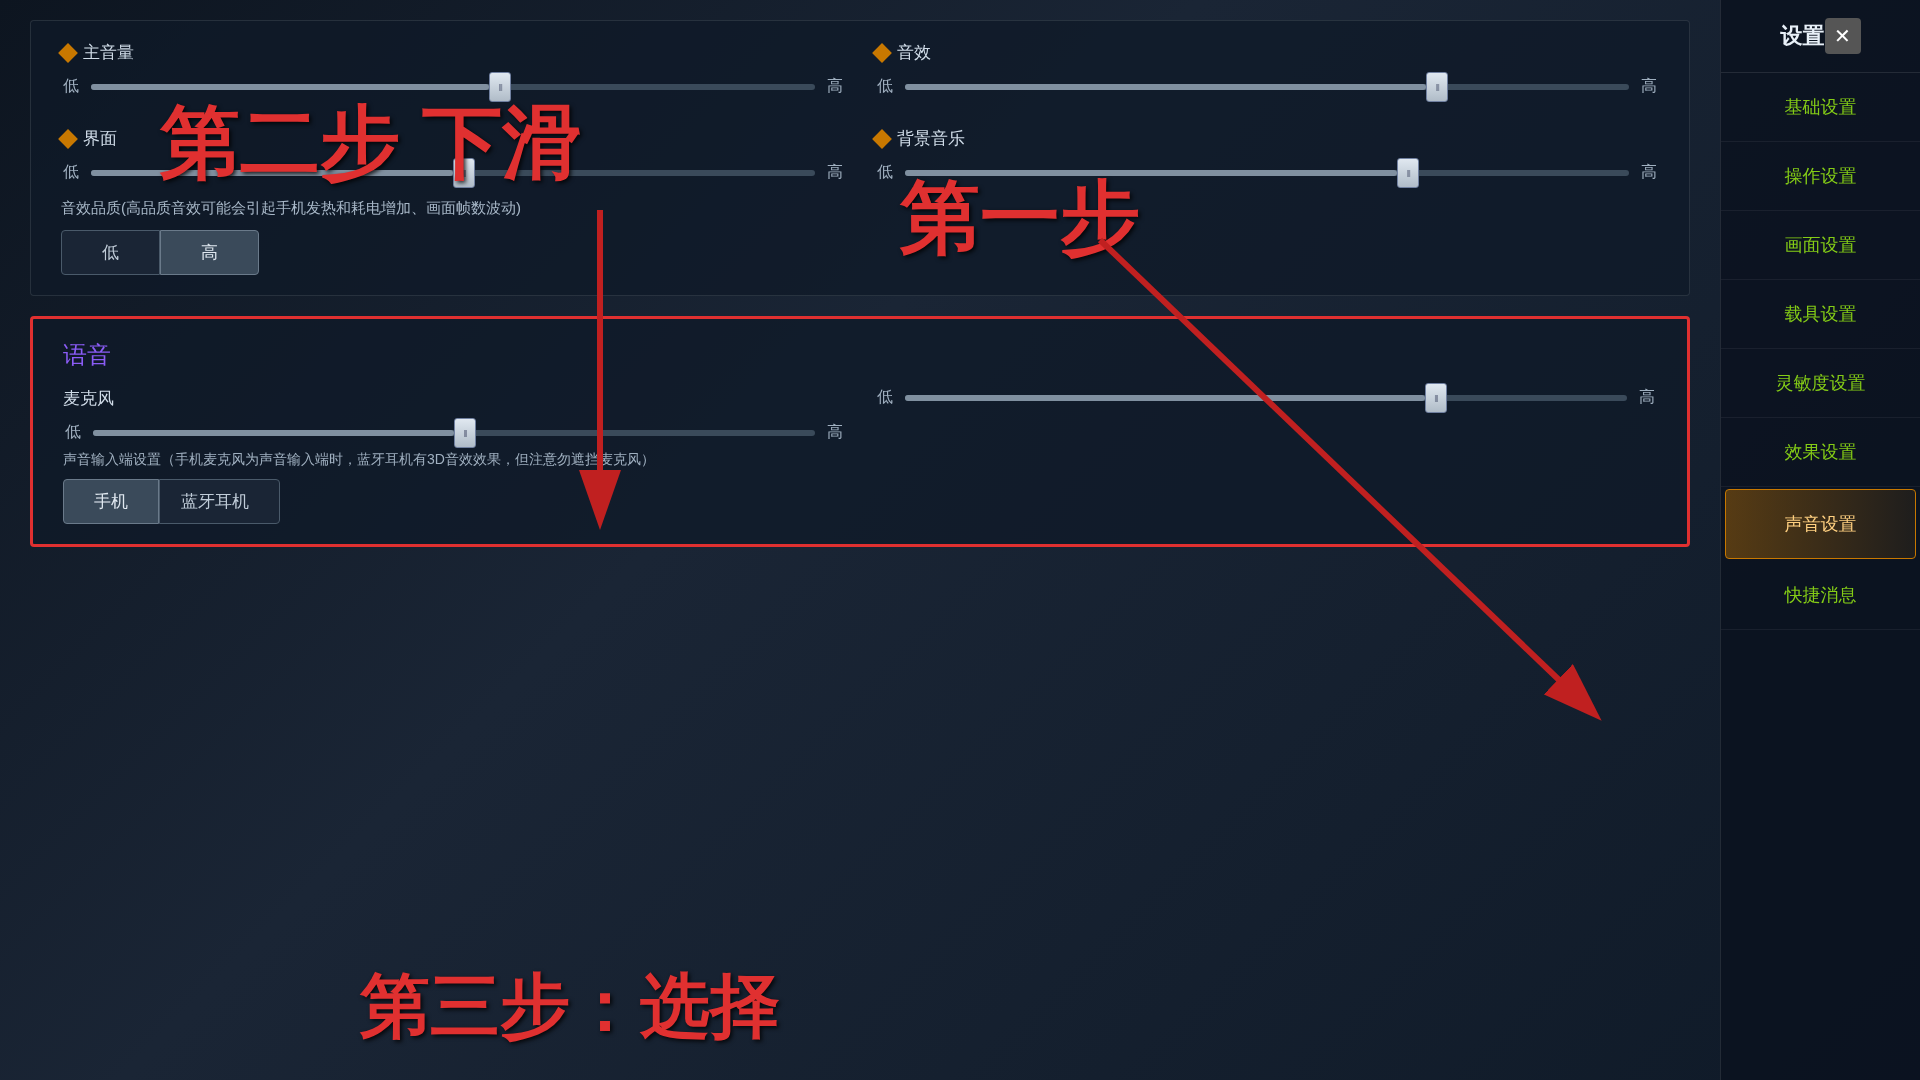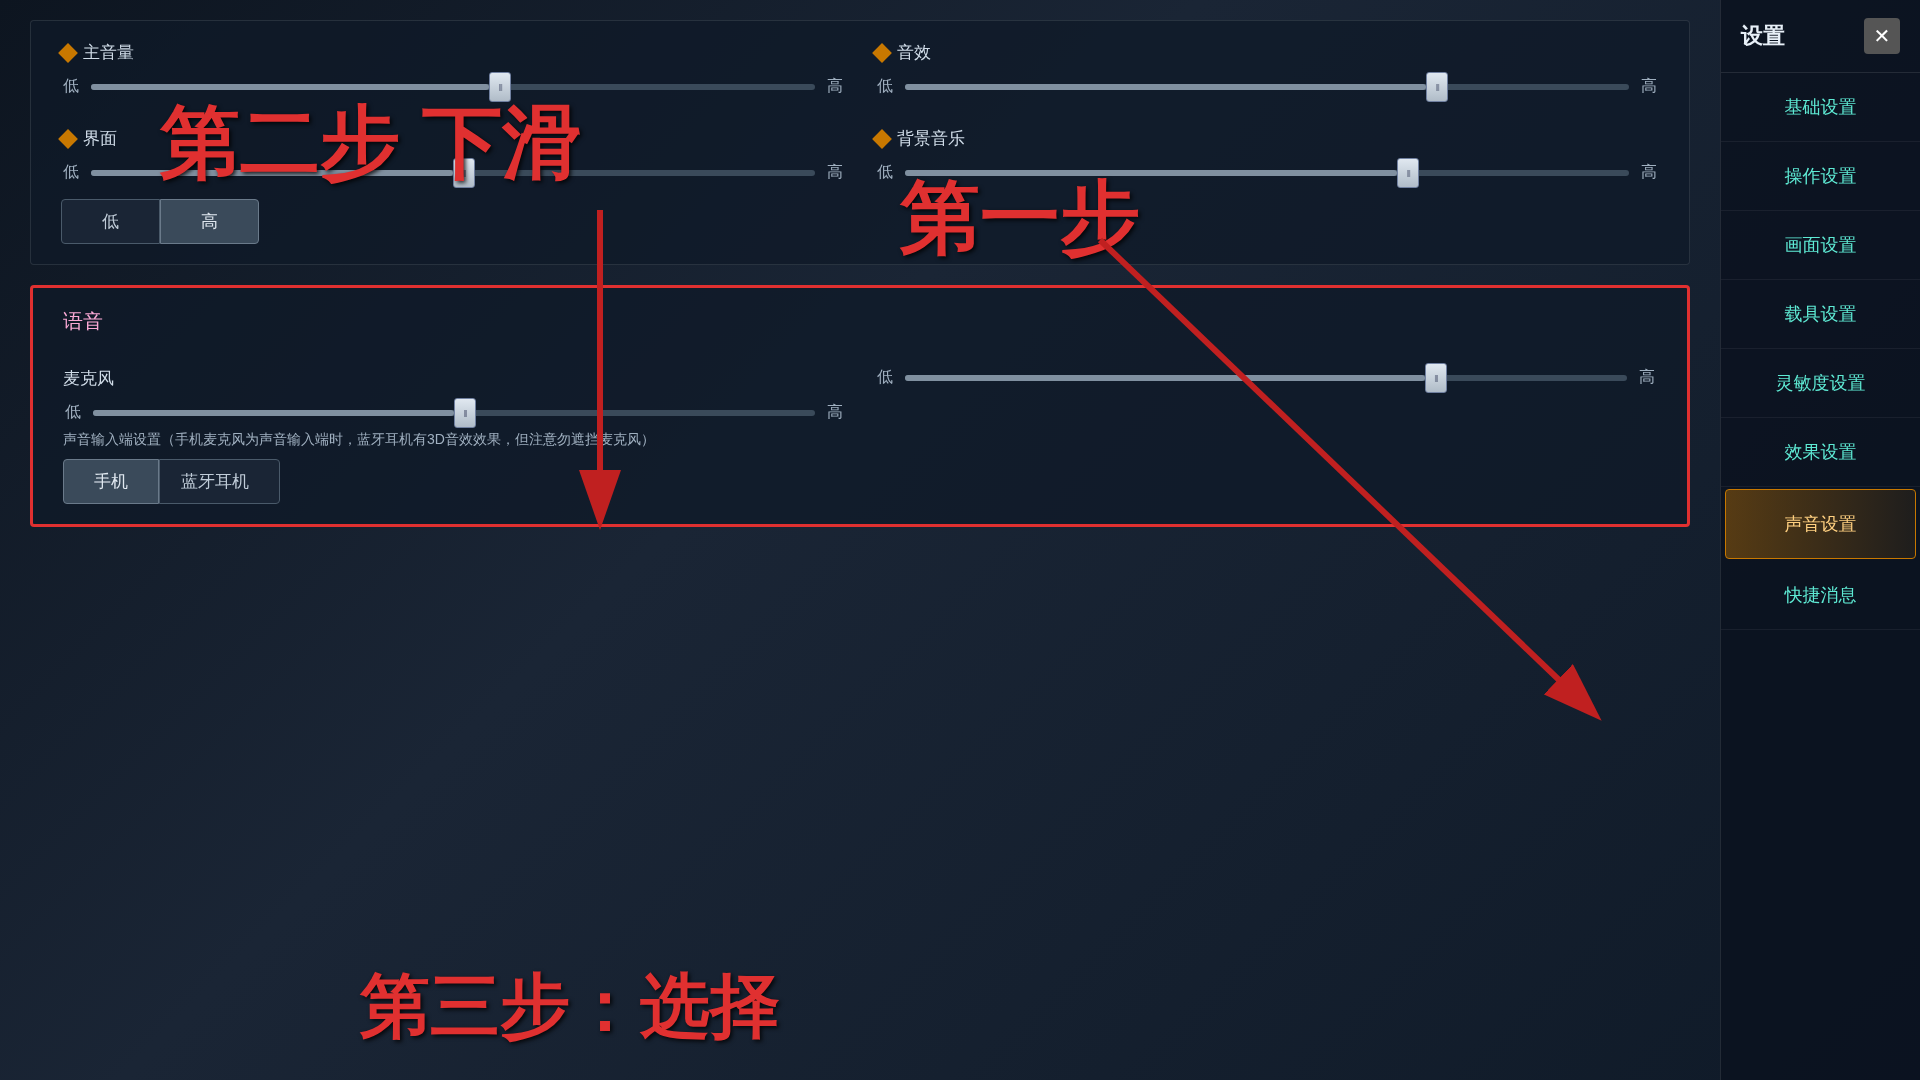--- a/index.html
+++ b/index.html
@@ -44,21 +44,21 @@
       width: 200px;
       background: rgba(10, 18, 30, 0.85);
       border-left: 1px solid rgba(255,255,255,0.1);
       display: flex;
       flex-direction: column;
     }
 
     .sidebar-header {
       display: flex;
       align-items: center;
-      justify-content: space-between;
+      justify-content: center;
       padding: 18px 20px;
       border-bottom: 1px solid rgba(255,255,255,0.1);
     }
 
     .sidebar-header-title {
       font-size: 22px;
       color: #e8f0f8;
       font-weight: bold;
     }
 
@@ -78,21 +78,21 @@
 
     .sidebar-items {
       flex: 1;
       display: flex;
       flex-direction: column;
     }
 
     .sidebar-item {
       padding: 22px 16px;
       font-size: 18px;
-      color: #5eead4;
+      color: #84cc16;
       cursor: pointer;
       border-bottom: 1px solid rgba(255,255,255,0.06);
       text-align: center;
       transition: background 0.2s;
     }
 
     .sidebar-item.active {
       background: linear-gradient(90deg, rgba(200,120,0,0.4), rgba(200,120,0,0.1));
       color: #ffd080;
       border: 1px solid #c87800;
@@ -222,23 +222,23 @@
     .quality-btn:first-child {
       border-radius: 4px 0 0 4px;
     }
 
     .quality-btn:last-child {
       border-radius: 0 4px 4px 0;
     }
 
     
     .voice-section-title {
-      font-size: 20px;
-      color: #f9a8d4;
-      margin-bottom: 32px;
+      font-size: 24px;
+      color: #8b5cf6;
+      margin-bottom: 16px;
     }
 
     
     .input-device-section {
       margin-top: 8px;
     }
 
     .input-device-desc {
       font-size: 14px;
       color: #a0b0c0;
@@ -375,20 +375,21 @@
               <div class="slider-fill" style="width:68%"></div>
               <div class="slider-thumb thumb-bgm"></div>
             </div>
             <span class="slider-text">高</span>
           </div>
         </div>
 
       </div>
 
       <div class="quality-section">
+        <div class="quality-label">音效品质(高品质音效可能会引起手机发热和耗电增加、画面帧数波动)</div>
         <div class="quality-buttons">
           <button class="quality-btn">低</button>
           <button class="quality-btn active">高</button>
         </div>
       </div>
     </div>
 
     <div class="section-panel bottom-panel-highlight">
       <div class="voice-section-title">语音</div>
 

